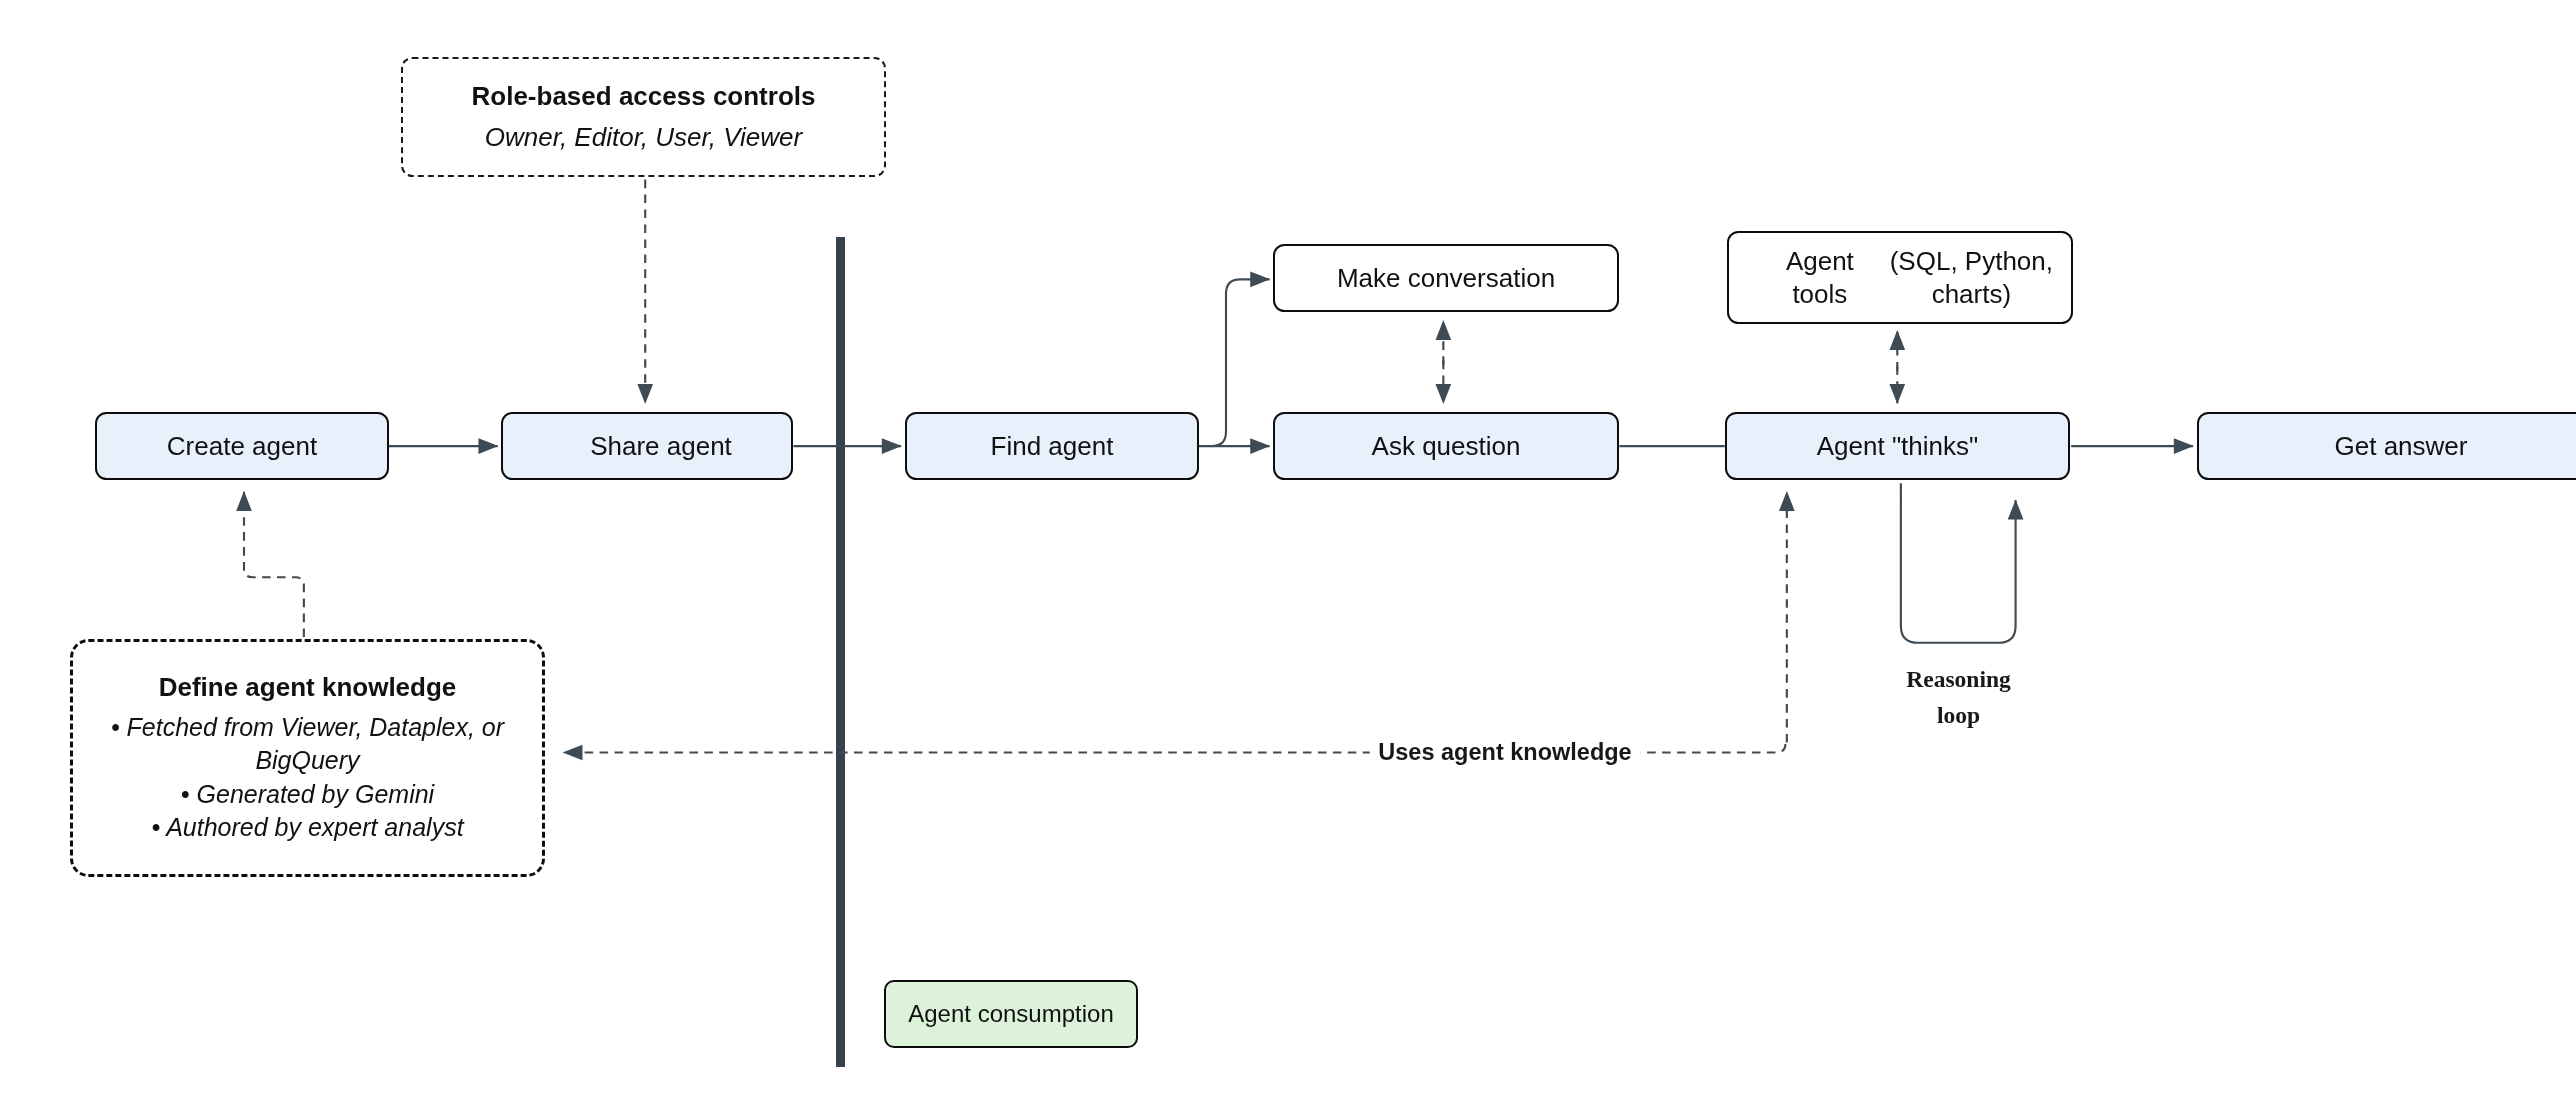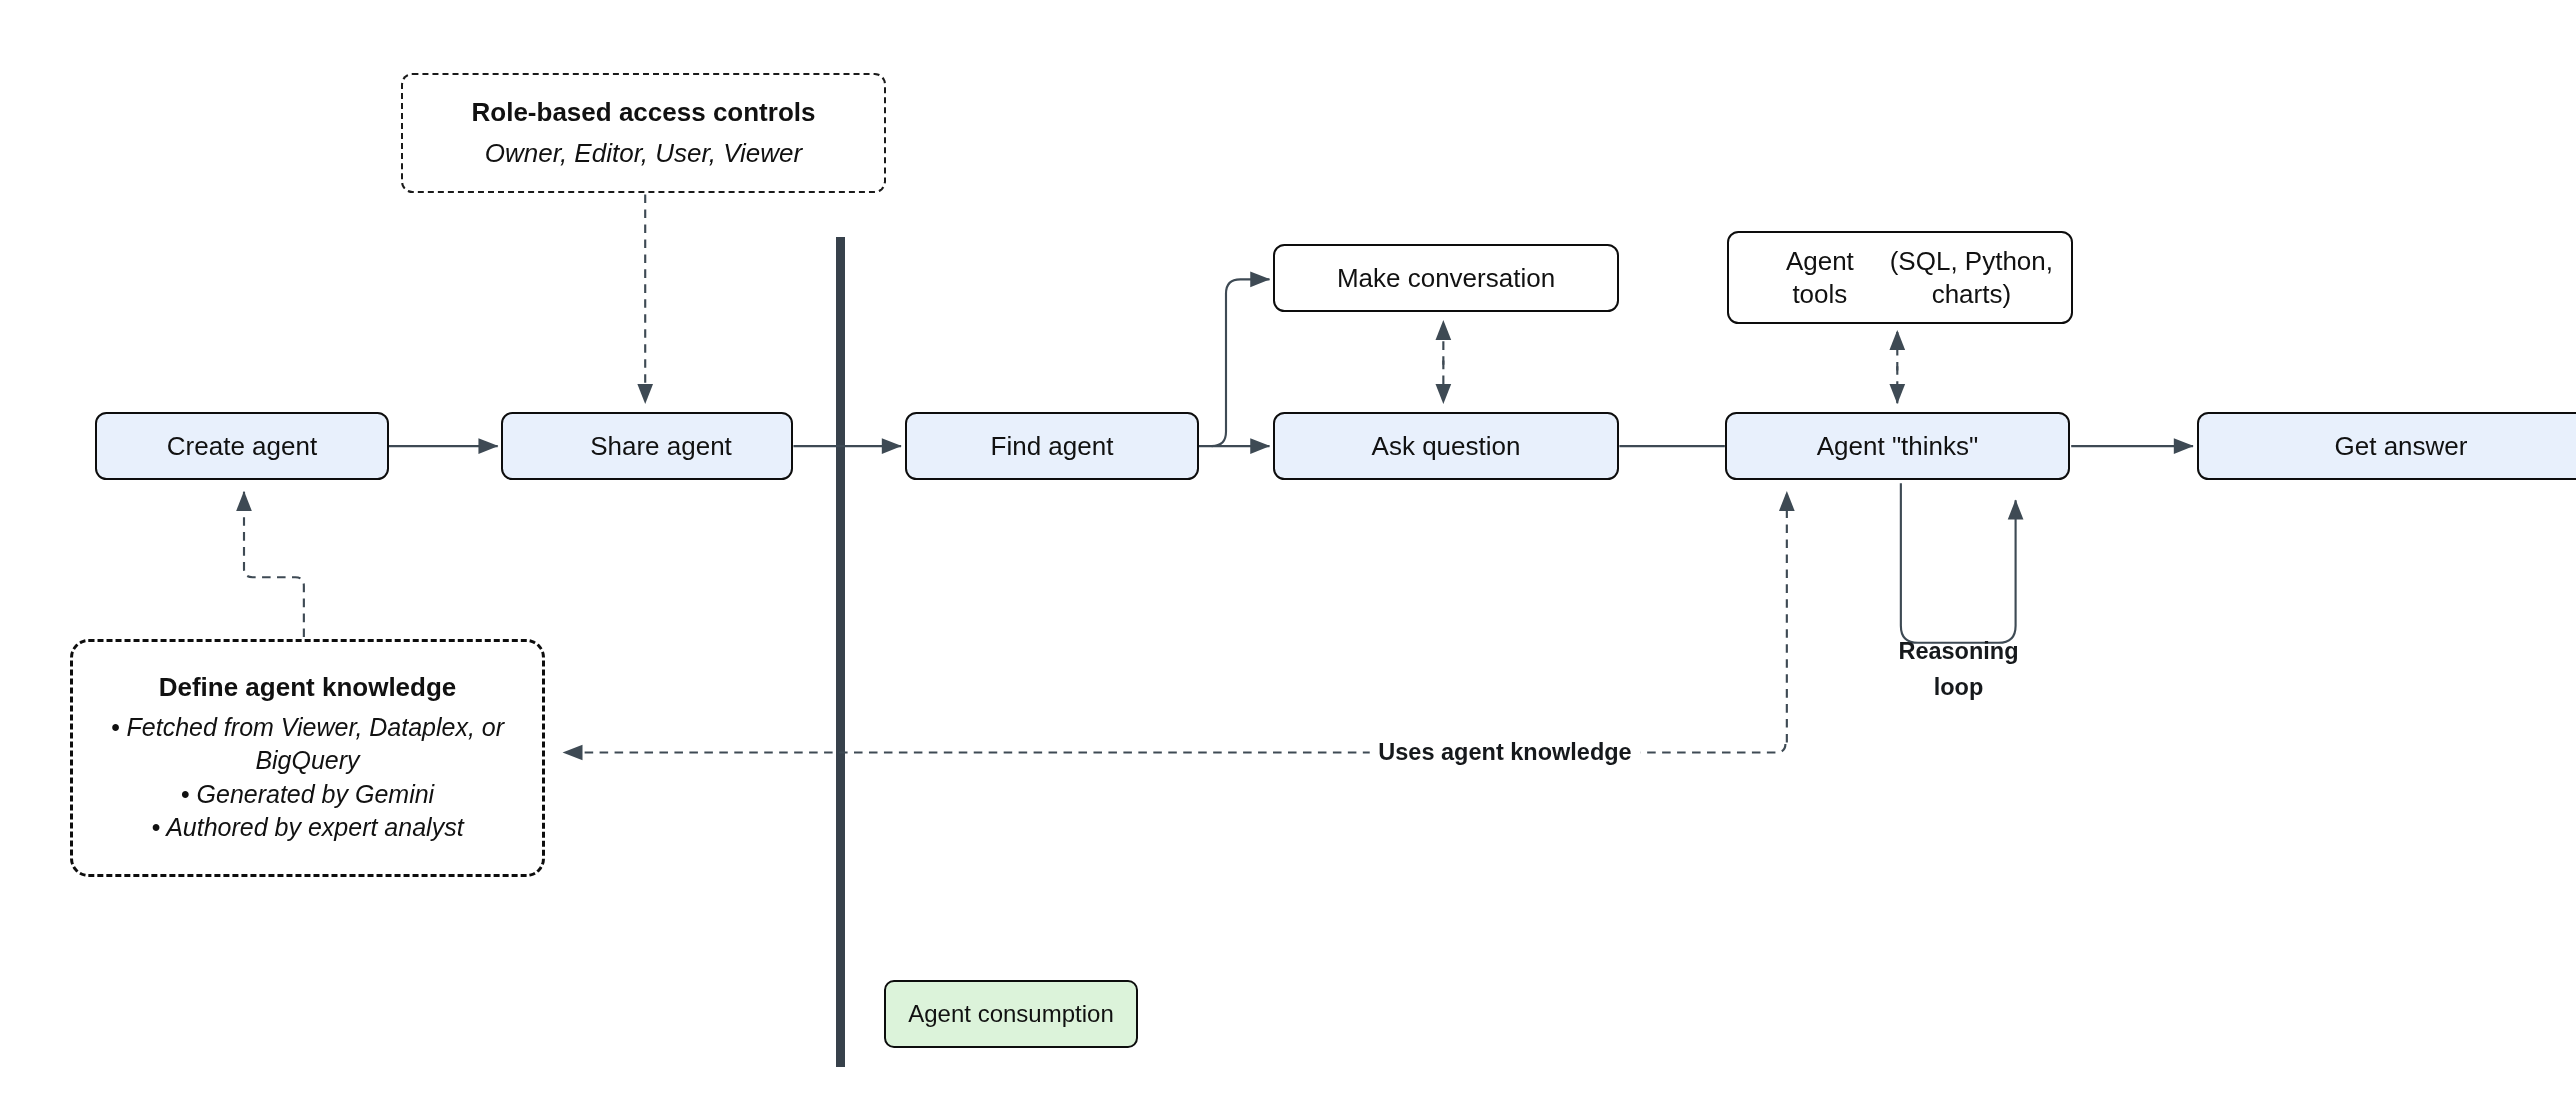--- a/index.html
+++ b/index.html
@@ -141,37 +141,37 @@
   </div>
 
   <div class="node" style="left:1725px;top:412px;width:345px;height:68px;">
     <span>Agent "thinks"</span>
   </div>
 
   <div class="node" style="left:2197px;top:412px;width:408px;height:68px;text-align:right;">
     <span>Get answer</span>
   </div>
 
-  <div class="dashed-box fine" style="left:401px;top:73px;width:485px;height:120px;">
+  <div class="dashed-box fine" style="left:401px;top:57px;width:485px;height:120px;">
     <div class="db-title">Role-based access controls</div>
     <div class="db-sub">Owner, Editor, User, Viewer</div>
   </div>
 
   <div class="dashed-box heavy" style="left:70px;top:639px;width:475px;height:238px;">
     <div class="db-title">Define agent knowledge</div>
     <div class="db-bullets">
       <div>• Fetched from Viewer, Dataplex, or BigQuery</div>
       <div>• Generated by Gemini</div>
       <div>• Authored by expert analyst</div>
     </div>
   </div>
 
   <div class="float-label" id="uses-label" style="left:1505px;top:753px;">Uses agent knowledge</div>
 
-  <div class="float-label" id="reasoning-label" style="left:1885px;top:633px;width:147px;">Reasoning loop</div>
+  <div class="float-label" id="reasoning-label" style="left:1885px;top:661px;width:147px;font-family:Liberation Serif, serif;">Reasoning loop</div>
 
 
   <div class="tag" style="left:884px;top:980px;width:254px;height:68px;">
     <span>Agent consumption</span>
   </div>
 
 </div>
 
 
 </body></html>

